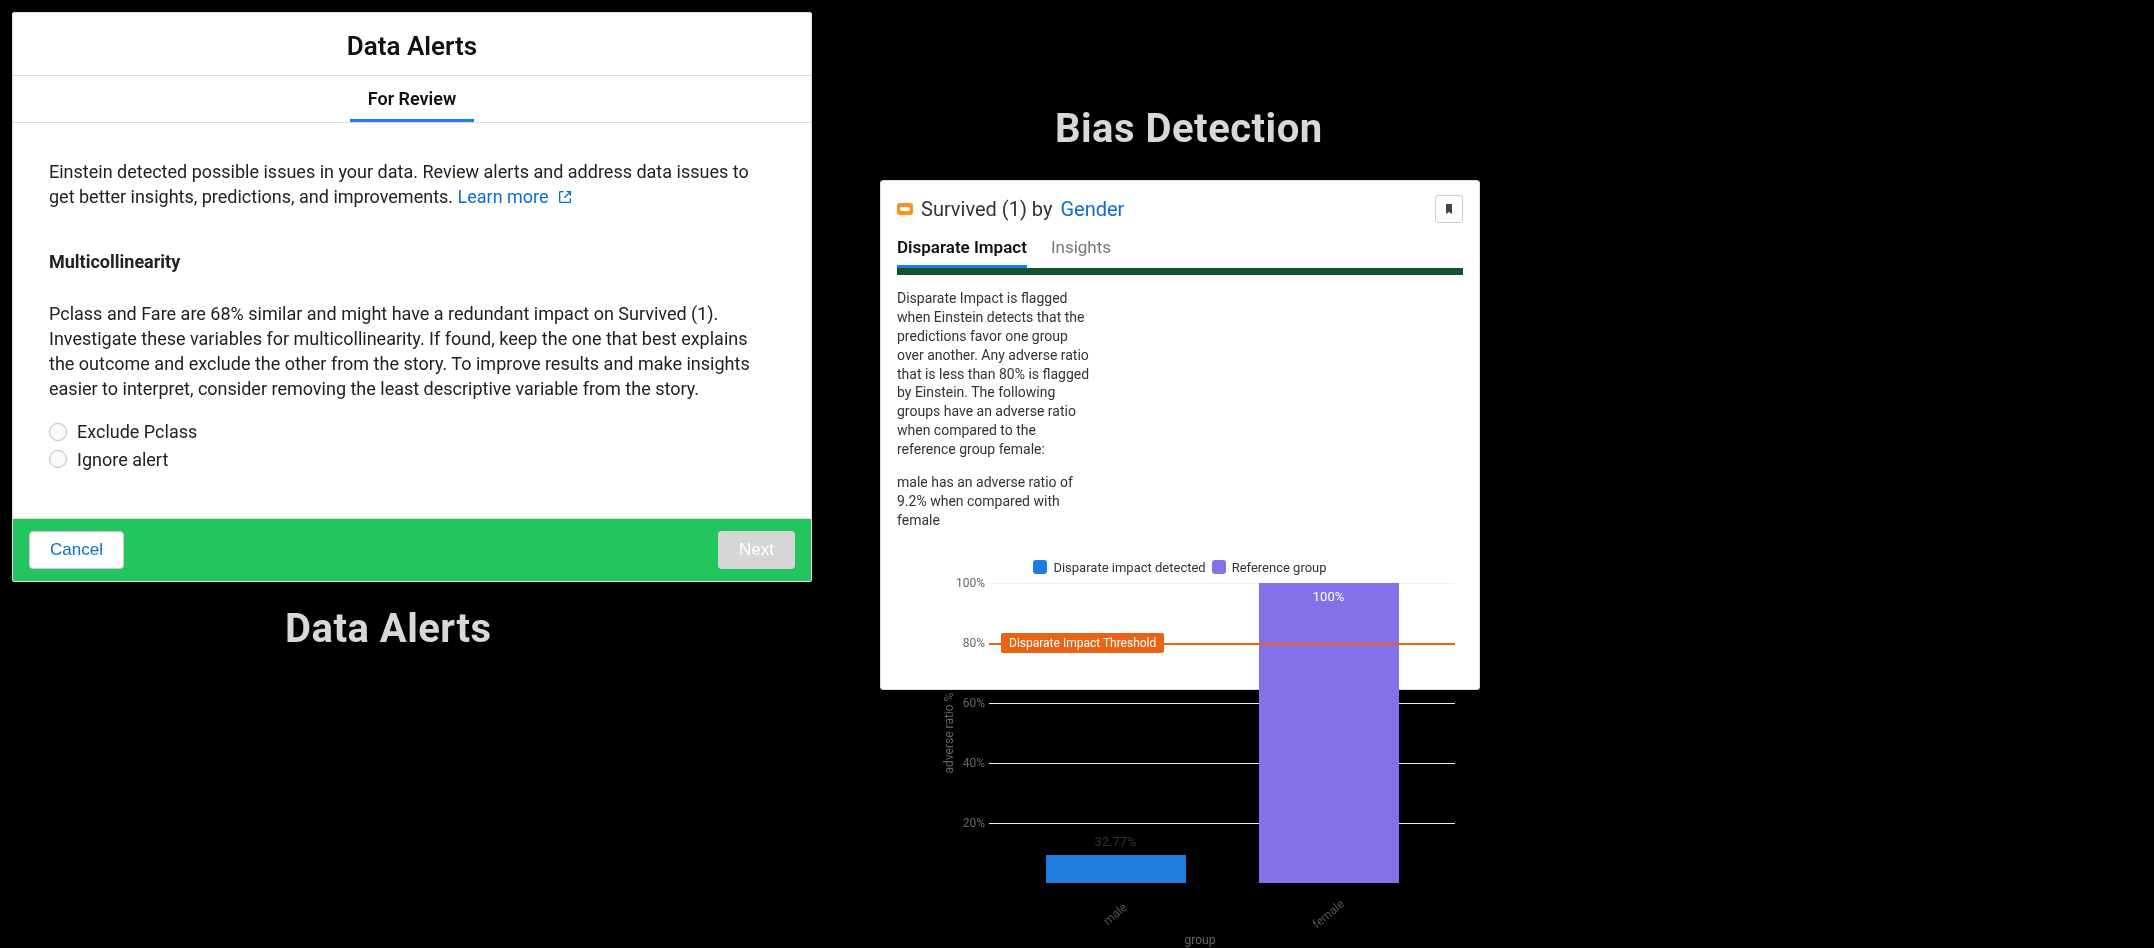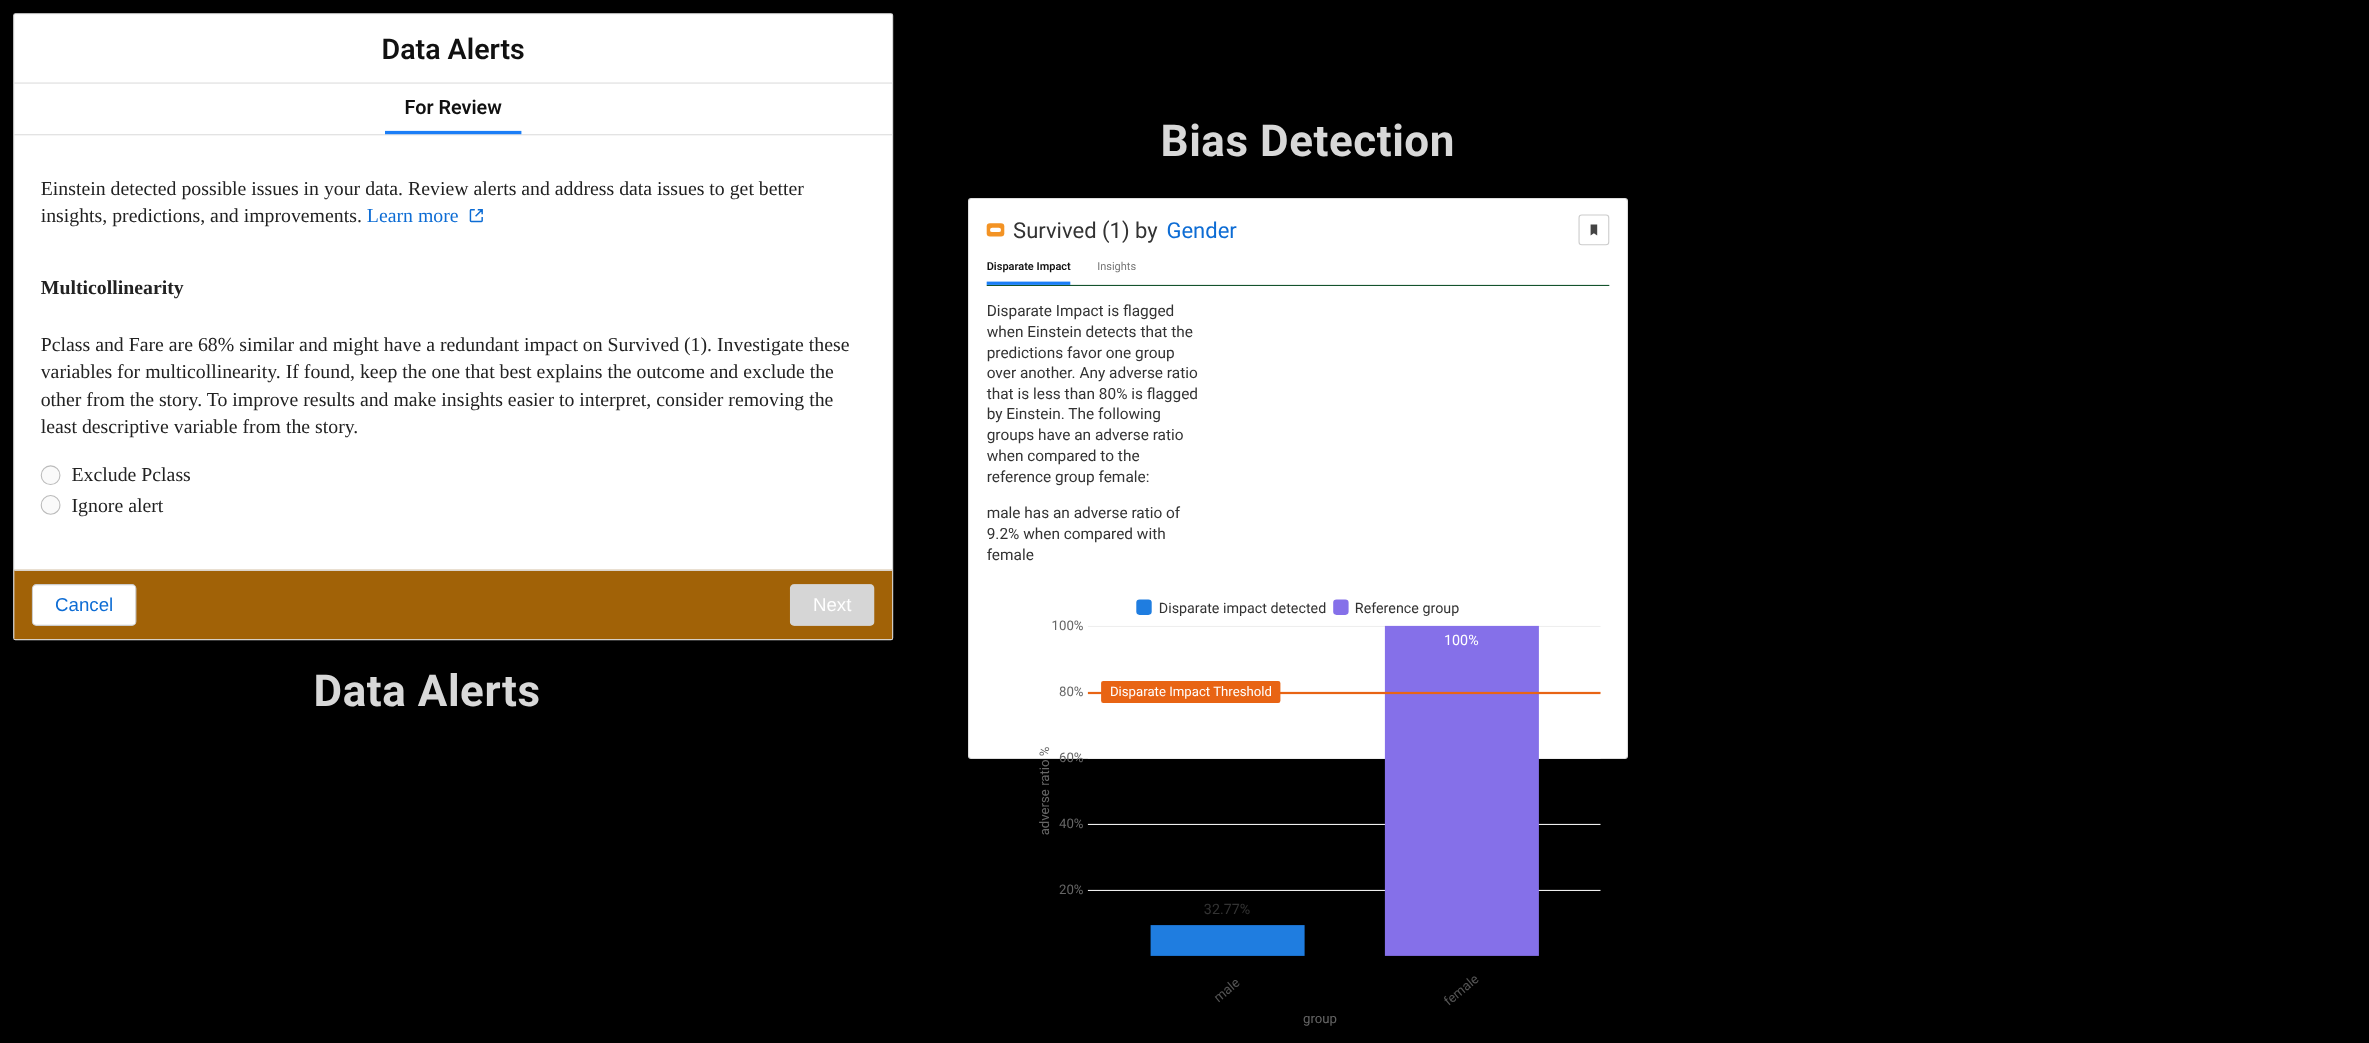--- a/index.html
+++ b/index.html
@@ -40,26 +40,25 @@
   }
   .alerts-tab {
     padding: 12px 18px 10px;
     font-size: 18px;
     font-weight: 600;
     color: #111;
     border-bottom: 3px solid #1b7ef7;
     cursor: pointer;
   }
   .alerts-body {
-    padding: 36px 24px 20px;
+    padding: 36px 36px 20px;
     flex: 1;
     font-size: 18px;
     color: #222;
     line-height: 1.4;
-    font-family: Liberation Serif, serif;
   }
   .alerts-intro { margin-bottom: 38px; }
   .learn-more {
     color: #0d6cd4;
     cursor: pointer;
   }
   .learn-ext {
     display: inline-block;
     vertical-align: -2px;
     margin-left: 4px;
@@ -74,21 +73,21 @@
     margin: 2px 0;
     cursor: pointer;
   }
   .radio-circle {
     width: 18px; height: 18px;
     border: 1px solid #bbb;
     border-radius: 50%;
     background: #fafafa;
   }
   .alerts-footer {
-    background: #a16207;
+    background: #22c55e;
     border-top: 1px solid #e2e2e2;
     padding: 12px 16px;
     display: flex;
     justify-content: space-between;
     align-items: center;
   }
   .btn {
     padding: 8px 20px;
     font-size: 17px;
     border-radius: 4px;
@@ -153,23 +152,23 @@
     border: 1px solid #ccc;
     border-radius: 3px;
     display: flex; align-items: center; justify-content: center;
     cursor: pointer;
     color: #444;
   }
   .bookmark svg { width: 12px; height: 14px; fill: #444; }
   .bias-tabs {
     display: flex;
     gap: 24px;
-    border-bottom: 1px solid #14532d;
+    border-bottom: 7px solid #14532d;
     margin: 8px 0 14px;
-    font-size: 10px;
+    font-size: 17px;
   }
   .bias-tab {
     padding: 6px 0 8px;
     cursor: pointer;
     color: #777;
   }
   .bias-tab.active {
     color: #111;
     font-weight: 600;
     border-bottom: 3px solid #1b7ef7;

